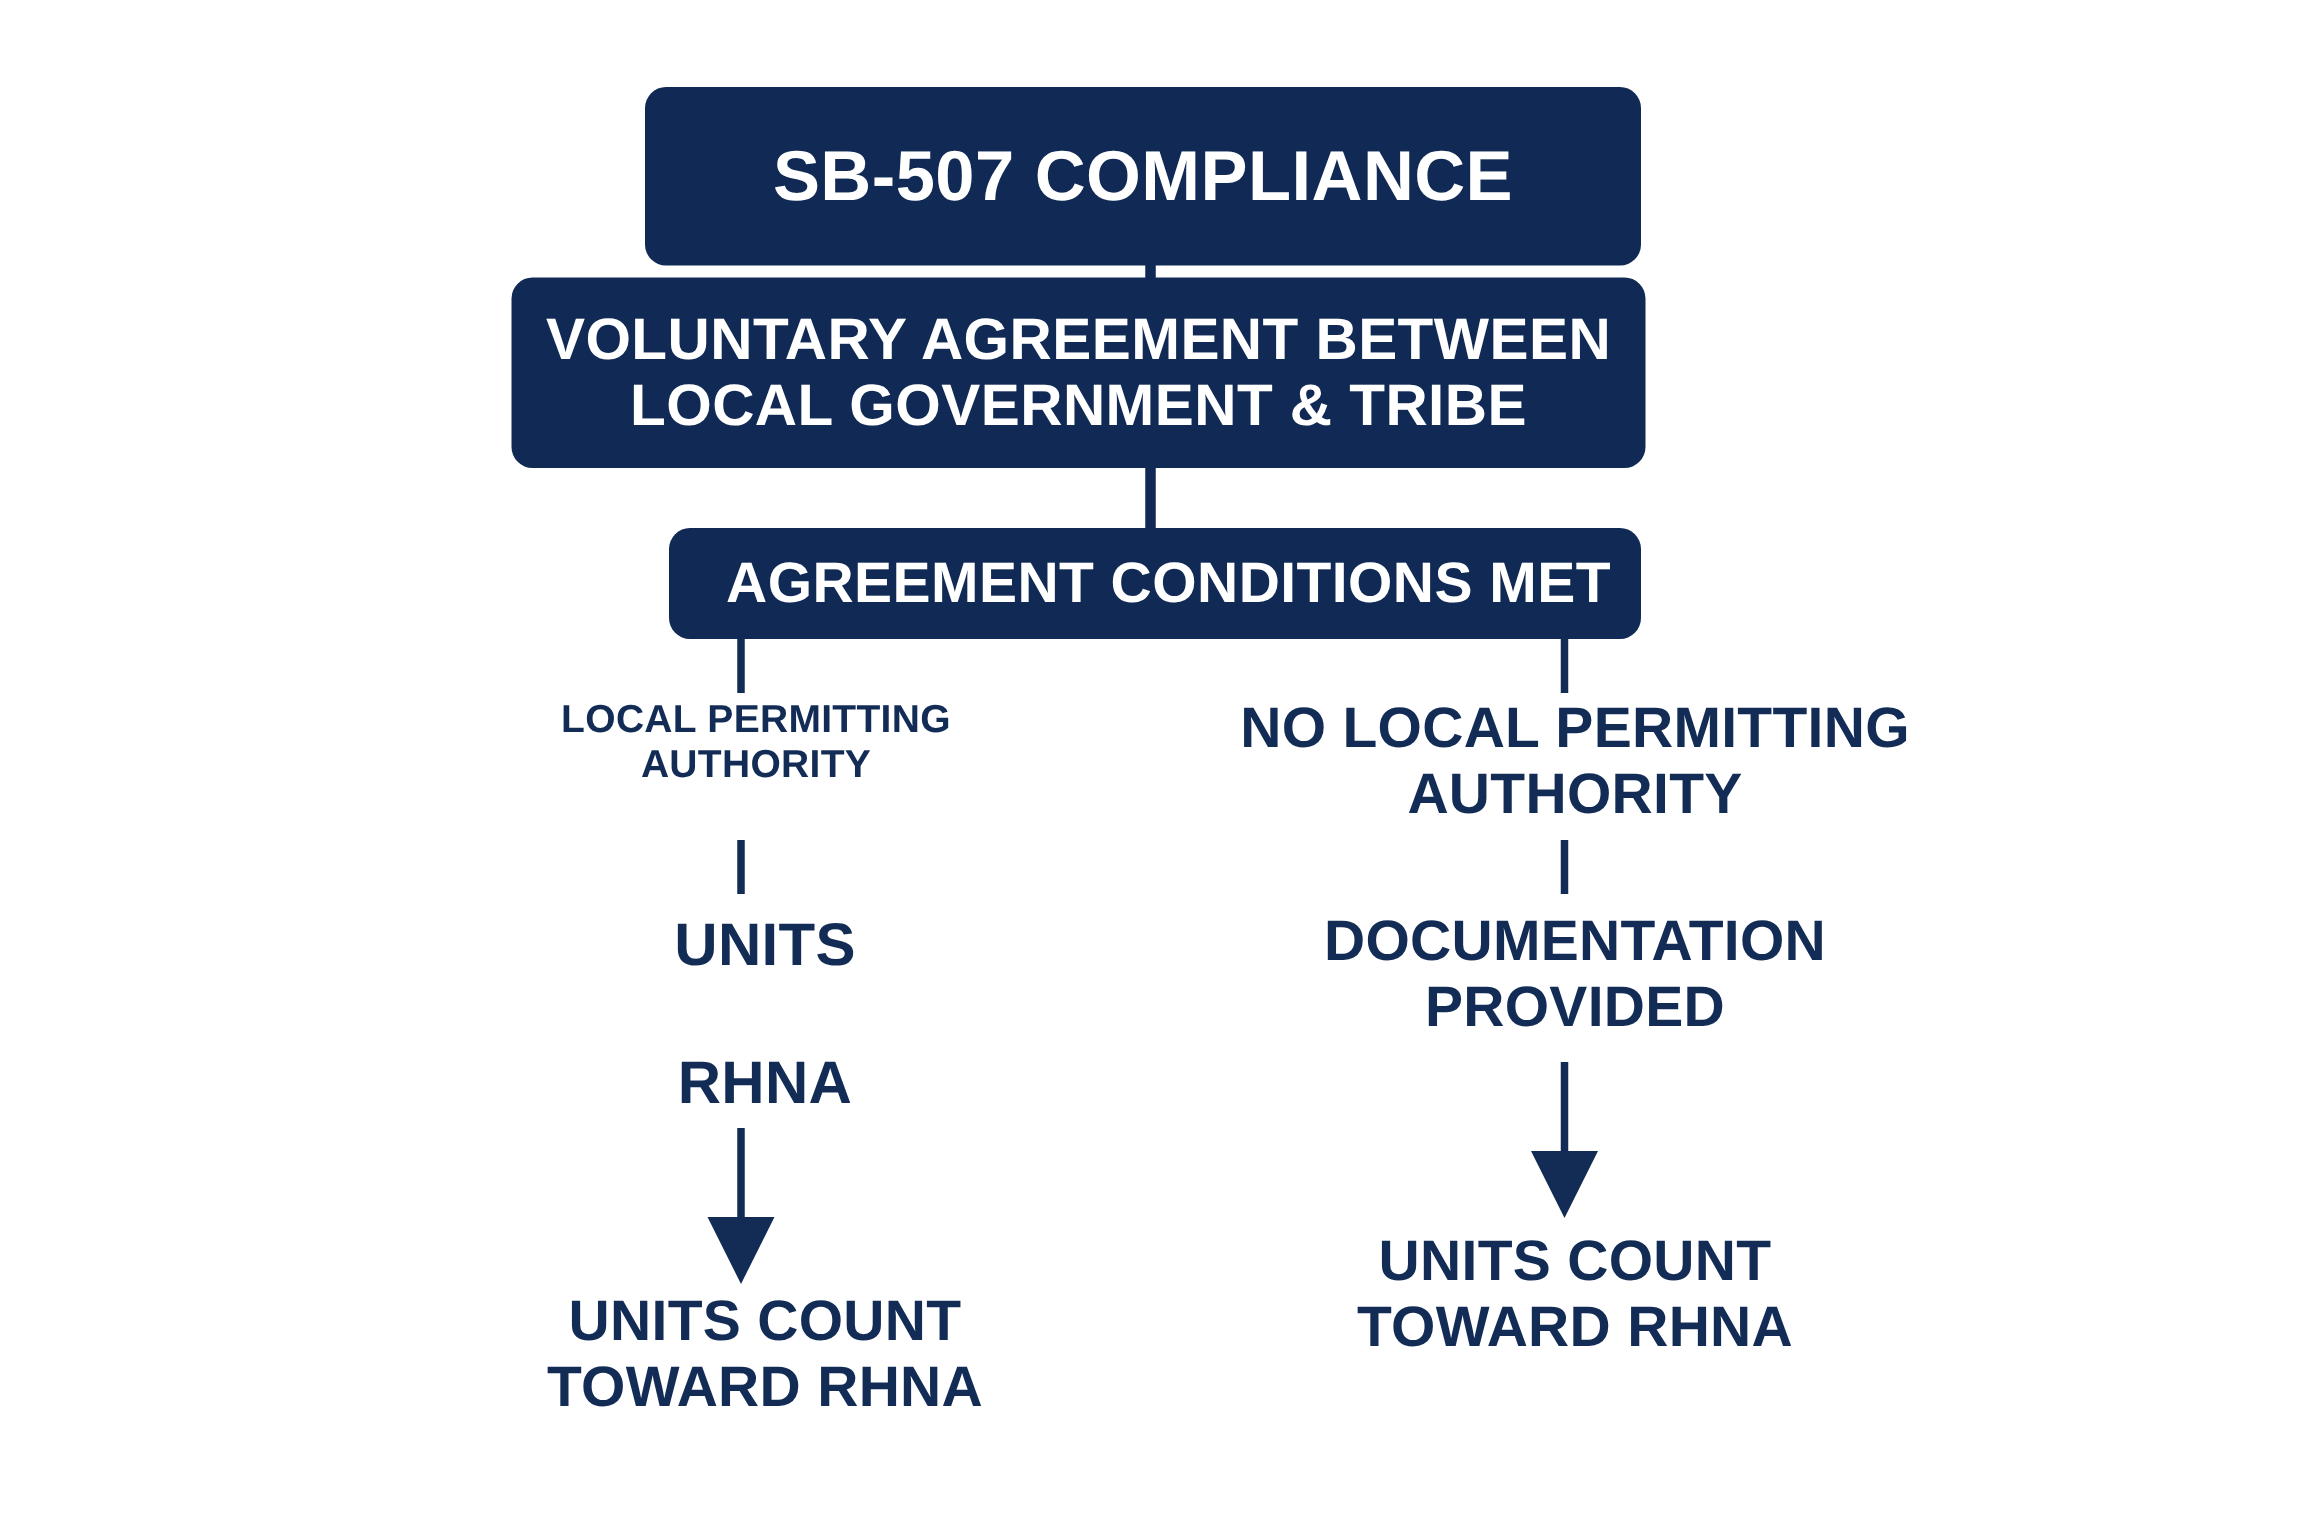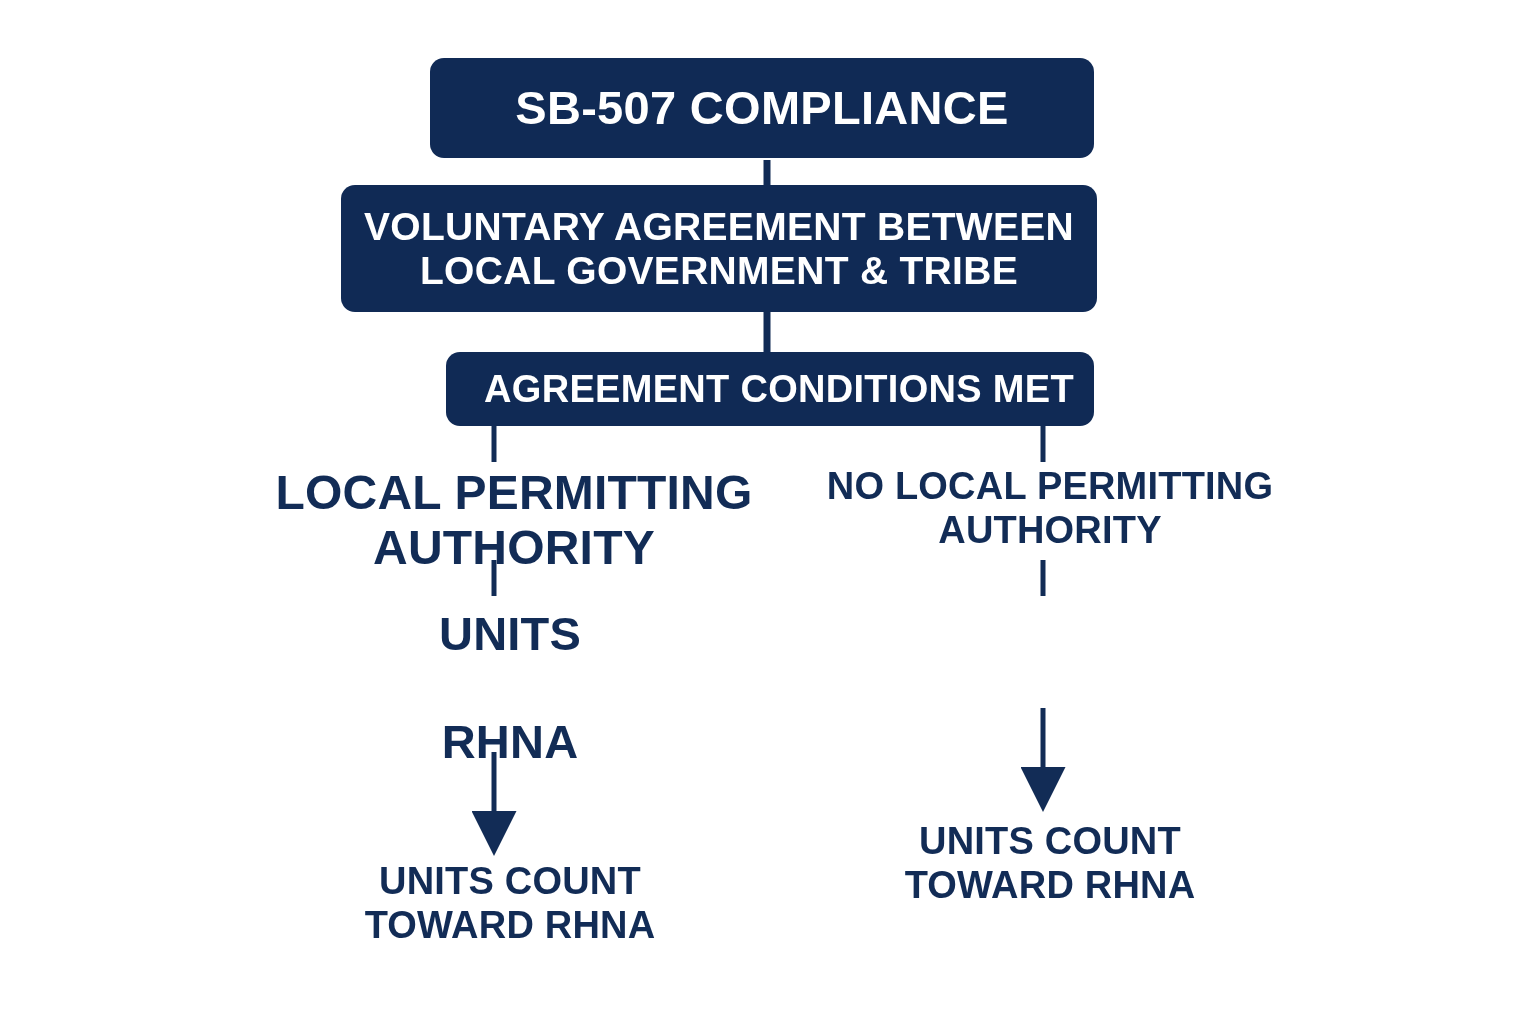--- a/index.html
+++ b/index.html
@@ -31,21 +31,21 @@
     font-weight: bold;
     letter-spacing: 0.3px;
     line-height: 1.12;
     box-sizing: border-box;
     padding: 6px 18px;
   }
   #box-root {
     left: 430px;
     top: 58px;
     width: 664px;
-    height: 100px;
+    height: 119px;
     font-size: 47px;
   }
   #box-agreement {
     left: 341px;
     top: 185px;
     width: 756px;
     height: 127px;
     font-size: 39px;
   }
   #box-conditions {
@@ -58,30 +58,30 @@
   }
   .text-node {
     position: absolute;
     color: #122c56;
     font-weight: bold;
     text-align: center;
     line-height: 1.15;
     letter-spacing: 0.2px;
   }
   #t-left-1 {
-    left: 254px;
+    left: 244px;
     top: 465px;
     width: 520px;
-    font-size: 48px;
+    font-size: 26px;
   }
   #t-left-2 {
     left: 300px;
     top: 607px;
     width: 420px;
-    font-size: 47px;
+    font-size: 40px;
   }
   #t-left-3 {
     left: 280px;
     top: 860px;
     width: 460px;
     font-size: 38px;
   }
   #t-right-1 {
     left: 790px;
     top: 465px;
@@ -168,19 +168,23 @@
   <div class="text-node" id="t-left-3">
     <span>UNITS COUNT</span><br>
     <span>TOWARD RHNA</span>
   </div>
 
   <div class="text-node" id="t-right-1">
     <span>NO LOCAL PERMITTING</span><br>
     <span>AUTHORITY</span>
   </div>
 
+  <div class="text-node" id="t-right-2">
+    <span>DOCUMENTATION</span><br>
+    <span>PROVIDED</span>
+  </div>
 
   <div class="text-node" id="t-right-3">
     <span>UNITS COUNT</span><br>
     <span>TOWARD RHNA</span>
   </div>
 
 </div>
 
 </body></html>

